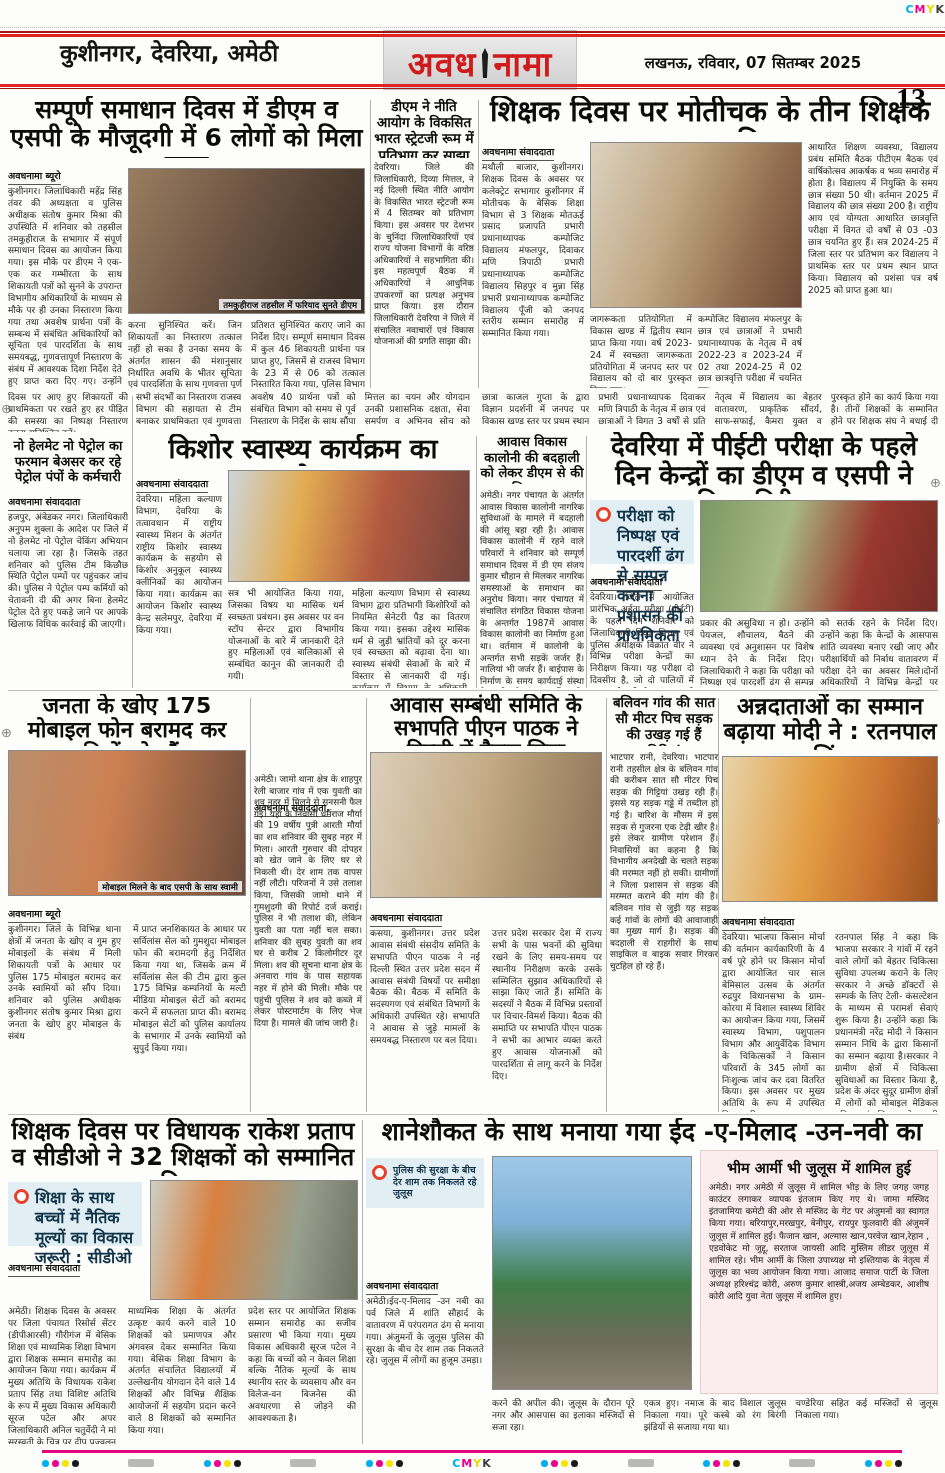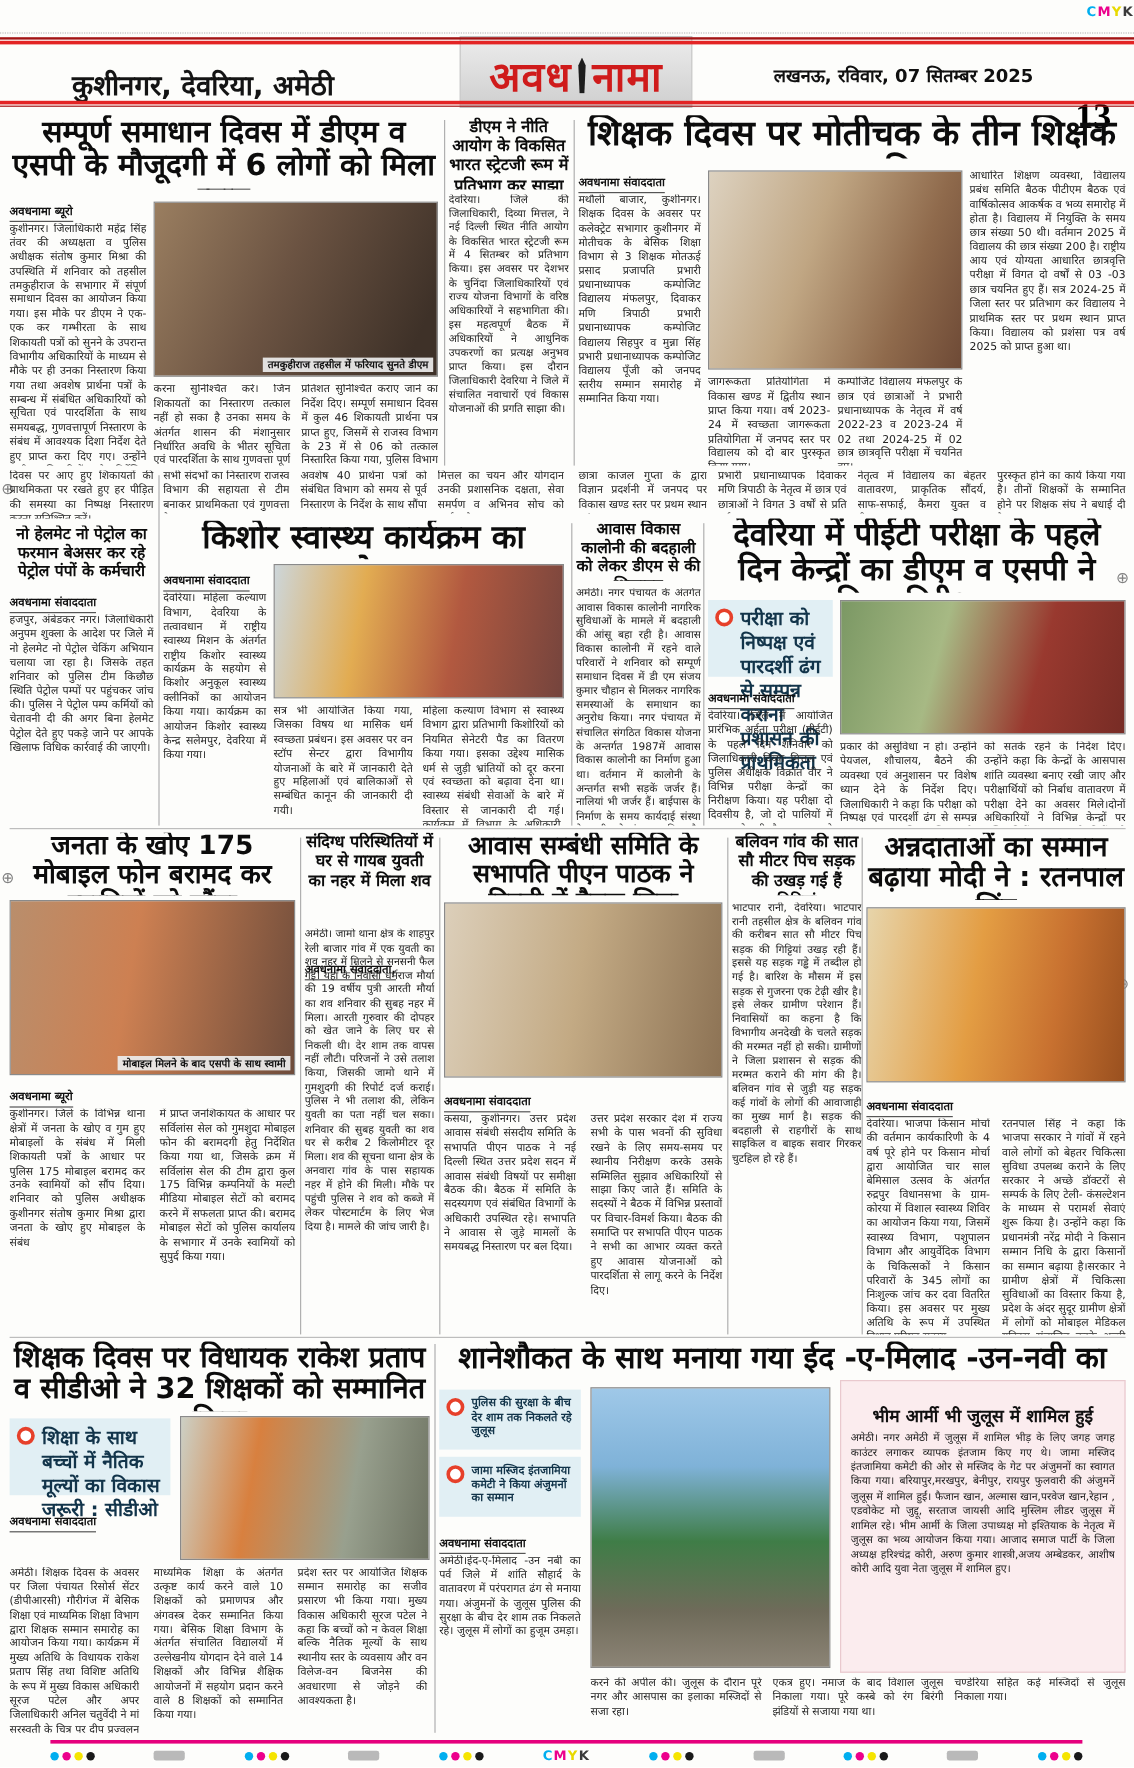--- a/index.html
+++ b/index.html
@@ -36,21 +36,21 @@
   .ph-samadhan{background:linear-gradient(115deg,#9a7e60,#6b5342 45%,#3e3128 90%);}
   .ph-teachers3{background:linear-gradient(110deg,#ddd2c0,#c0a683 40%,#8f6a4c 75%,#6e4a36);}
   .ph-kishor{background:linear-gradient(100deg,#cdd6da,#e2ac52 30%,#b25940 62%,#74443d);}
   .ph-pet{background:linear-gradient(105deg,#7b9864,#a7b984 35%,#99392f 68%,#772c25);}
   .ph-mobiles{background:linear-gradient(100deg,#b98e6c,#cd8052 42%,#6e4c3b);}
   .ph-awassamiti{background:linear-gradient(100deg,#dccfba,#c3aa84 48%,#8c7254);}
   .ph-annadata{background:linear-gradient(100deg,#e7d5ab,#e39d43 42%,#c87130 72%,#99501f);}
   .ph-teacher32{background:linear-gradient(100deg,#ccd0c5,#d8803f 30%,#98a08e 68%,#6d7261);}
   .ph-eid{background:linear-gradient(180deg,#9fc8e8 0%,#7fb2d8 28%,#3f7d47 55%,#6f6b5a 80%,#8c8476);}
   
-  .pinkbox{background:#fbecee;border:1px solid #e9c9ce;box-sizing:border-box;padding:18px 8px;}
+  .pinkbox{background:#fbecee;border:1px solid #e9c9ce;box-sizing:border-box;padding:6px 8px;}
   .pinkbox-title{font-weight:bold;font-size:14.5px;text-align:center;color:#101010;margin-bottom:4px;}
   .pinkbox-body{font-size:8.8px;line-height:1.38;text-align:justify;color:#222;overflow:hidden;}
   
   .regline{background:#e5007d;}
   .dots-row{display:flex;align-items:center;justify-content:space-between;}
   .dotgrp{display:flex;gap:3px;}
   .dot{width:7px;height:7px;border-radius:50%;}
   .dc{background:#00aeef;} .dm{background:#ec008c;} .dy{background:#f5e400;} .dk{background:#1a1a1a;}
   .graybar{width:26px;height:8px;background:#b9b9b9;border-radius:2px;}
   .cmyk-label{font-size:11px;font-weight:bold;letter-spacing:1px;text-align:right;}
@@ -60,21 +60,21 @@
 <body>
 
 <div class="page">
 
   <div class="abs cmyk-label" style="left:0;top:3px;width:945px;"><span class="cl-c">C</span><span class="cl-m">M</span><span class="cl-y">Y</span><span class="cl-k">K</span></div>
   <div class="abs dotted" style="left:0;top:27px;width:945px;height:0;"></div>
 
   <div class="abs logo-bg" style="left:383px;top:30px;width:192px;height:58px;"></div>
   <div class="abs redbar-a" style="left:0;top:31px;width:945px;height:1.5px;"></div>
   <div class="abs redbar-b" style="left:0;top:34px;width:945px;height:2.5px;"></div>
-  <div class="abs mast-edition" style="left:60px;top:54px;width:300px;">कुशीनगर, देवरिया, अमेठी</div>
+  <div class="abs mast-edition" style="left:60px;top:36px;width:300px;">कुशीनगर, देवरिया, अमेठी</div>
   <div class="abs logo-text" style="left:390px;top:40px;width:180px;">
     <span>अवध</span>
       <span class="logo-nib"></span>
       <span>नामा</span>
   </div>
   <div class="abs mast-date" style="left:628px;top:52px;width:250px;">लखनऊ, रविवार, 07 सितम्बर 2025</div>
   <div class="abs mast-page" style="left:896px;top:40px;width:44px;margin-top:41px;">13</div>
   <div class="abs redbar-b" style="left:0;top:84px;width:945px;height:2.5px;"></div>
   <div class="abs redbar-a" style="left:0;top:88px;width:945px;height:1px;"></div>
 
@@ -156,21 +156,20 @@
   <div class="abs headline" style="left:8px;top:694px;width:238px;height:52px;font-size:22px;">जनता के खोए 175 मोबाइल फोन बरामद कर स्वामियों को सौंपा</div>
   <div class="photo ph-mobiles" style="left:8px;top:750px;width:238px;height:146px;">
     <div class="caption">मोबाइल मिलने के बाद एसपी के साथ स्वामी</div>
   </div>
   <div class="abs" style="left:8px;top:902px;"><span class="byline">अवधनामा ब्यूरो</span></div>
   <div class="abs body-text" style="left:8px;top:924px;width:113px;height:188px;">कुशीनगर। जिले के विभिन्न थाना क्षेत्रों में जनता के खोए व गुम हुए मोबाइलों के संबंध में मिली शिकायती पत्रों के आधार पर पुलिस 175 मोबाइल बरामद कर उनके स्वामियों को सौंप दिया। शनिवार को पुलिस अधीक्षक कुशीनगर संतोष कुमार मिश्रा द्वारा जनता के खोए हुए मोबाइल के संबंध</div>
   <div class="abs body-text" style="left:133px;top:924px;width:113px;height:188px;">में प्राप्त जनशिकायत के आधार पर सर्विलांस सेल को गुमशुदा मोबाइल फोन की बरामदगी हेतु निर्देशित किया गया था, जिसके क्रम में सर्विलांस सेल की टीम द्वारा कुल 175 विभिन्न कम्पनियों के मल्टी मीडिया मोबाइल सेटों को बरामद करने में सफलता प्राप्त की। बरामद मोबाइल सेटों को पुलिस कार्यालय के सभागार में उनके स्वामियों को सुपुर्द किया गया।</div>
 
   <div class="vrule" style="left:250px;top:698px;height:414px;"></div>
 
-  <div class="abs small-head" style="left:254px;top:694px;width:108px;height:52px;">संदिग्ध परिस्थितियों में घर से गायब युवती का नहर में मिला शव</div>
   <div class="abs" style="left:254px;top:752px;margin-top:44px;"><span class="byline">अवधनामा संवाददाता,</span></div>
   <div class="abs body-text" style="left:254px;top:774px;width:108px;height:338px;font-size:8.8px;">अमेठी। जामो थाना क्षेत्र के शाहपुर रेली बाजार गांव में एक युवती का शव नहर में मिलने से सनसनी फैल गई। यहां के निवासी धर्मराज मौर्या की 19 वर्षीय पुत्री आरती मौर्या का शव शनिवार की सुबह नहर में मिला। आरती गुरुवार की दोपहर को खेत जाने के लिए घर से निकली थी। देर शाम तक वापस नहीं लौटी। परिजनों ने उसे तलाश किया, जिसकी जामो थाने में गुमशुदगी की रिपोर्ट दर्ज कराई। पुलिस ने भी तलाश की, लेकिन युवती का पता नहीं चल सका। शनिवार की सुबह युवती का शव घर से करीब 2 किलोमीटर दूर मिला। शव की सूचना थाना क्षेत्र के अनवारा गांव के पास सहायक नहर में होने की मिली। मौके पर पहुंची पुलिस ने शव को कब्जे में लेकर पोस्टमार्टम के लिए भेज दिया है। मामले की जांच जारी है।</div>
 
   <div class="vrule" style="left:366px;top:698px;height:414px;"></div>
 
   <div class="abs headline" style="left:370px;top:694px;width:232px;height:52px;font-size:21px;">आवास सम्बंधी समिति के सभापति पीएन पाठक ने दिल्ली में बैठक लिया</div>
   <div class="photo ph-awassamiti" style="left:370px;top:752px;width:232px;height:146px;"></div>
   <div class="abs" style="left:370px;top:906px;"><span class="byline">अवधनामा संवाददाता</span></div>
   <div class="abs body-text" style="left:370px;top:928px;width:110px;height:184px;">कसया, कुशीनगर। उत्तर प्रदेश आवास संबंधी संसदीय समिति के सभापति पीएन पाठक ने नई दिल्ली स्थित उत्तर प्रदेश सदन में आवास संबंधी विषयों पर समीक्षा बैठक की। बैठक में समिति के सदस्यगण एवं संबंधित विभागों के अधिकारी उपस्थित रहे। सभापति ने आवास से जुड़े मामलों के समयबद्ध निस्तारण पर बल दिया।</div>
   <div class="abs body-text" style="left:492px;top:928px;width:110px;height:184px;">उत्तर प्रदेश सरकार देश में राज्य सभी के पास भवनों की सुविधा रखने के लिए समय-समय पर स्थानीय निरीक्षण करके उसके सम्मिलित सुझाव अधिकारियों से साझा किए जाते हैं। समिति के सदस्यों ने बैठक में विभिन्न प्रस्तावों पर विचार-विमर्श किया। बैठक की समाप्ति पर सभापति पीएन पाठक ने सभी का आभार व्यक्त करते हुए आवास योजनाओं को पारदर्शिता से लागू करने के निर्देश दिए।</div>
@@ -200,24 +199,20 @@
   <div class="abs body-text" style="left:8px;top:1306px;width:108px;height:138px;">अमेठी। शिक्षक दिवस के अवसर पर जिला पंचायत रिसोर्स सेंटर (डीपीआरसी) गौरीगंज में बेसिक शिक्षा एवं माध्यमिक शिक्षा विभाग द्वारा शिक्षक सम्मान समारोह का आयोजन किया गया। कार्यक्रम में मुख्य अतिथि के विधायक राकेश प्रताप सिंह तथा विशिष्ट अतिथि के रूप में मुख्य विकास अधिकारी सूरज पटेल और अपर जिलाधिकारी अनिल चतुर्वेदी ने मां सरस्वती के चित्र पर दीप प्रज्वलन और माल्यार्पण कर समारोह का शुभारंभ किया।</div>
   <div class="abs body-text" style="left:128px;top:1306px;width:108px;height:138px;">माध्यमिक शिक्षा के अंतर्गत उत्कृष्ट कार्य करने वाले 10 शिक्षकों को प्रमाणपत्र और अंगवस्त्र देकर सम्मानित किया गया। बेसिक शिक्षा विभाग के अंतर्गत संचालित विद्यालयों में उल्लेखनीय योगदान देने वाले 14 शिक्षकों और विभिन्न शैक्षिक आयोजनों में सहयोग प्रदान करने वाले 8 शिक्षकों को सम्मानित किया गया।</div>
   <div class="abs body-text" style="left:248px;top:1306px;width:108px;height:138px;">प्रदेश स्तर पर आयोजित शिक्षक सम्मान समारोह का सजीव प्रसारण भी किया गया। मुख्य विकास अधिकारी सूरज पटेल ने कहा कि बच्चों को न केवल शिक्षा बल्कि नैतिक मूल्यों के साथ स्थानीय स्तर के व्यवसाय और वन विलेज-वन बिजनेस की अवधारणा से जोड़ने की आवश्यकता है।</div>
 
   <div class="vrule" style="left:362px;top:1120px;height:324px;"></div>
 
   <div class="abs headline" style="left:366px;top:1118px;width:572px;height:32px;font-size:25px;">शानेशौकत के साथ मनाया गया ईद -ए-मिलाद -उन-नवी का जश्न</div>
   <div class="abs bullet-box" style="left:366px;top:1158px;width:118px;height:50px;">
     <span class="ring"></span>
     <span class="bullet-text" style="font-size:9.3px;">पुलिस की सुरक्षा के बीच देर शाम तक निकलते रहे जुलूस</span>
-  </div>
-  <div class="abs bullet-box" style="left:366px;top:1214px;width:118px;height:50px;">
-    <span class="ring"></span>
-    <span class="bullet-text" style="font-size:9.3px;">जामा मस्जिद इंतजामिया कमेटी ने किया अंजुमनों का सम्मान</span>
   </div>
   <div class="abs" style="left:366px;top:1274px;"><span class="byline">अवधनामा संवाददाता</span></div>
   <div class="abs body-text" style="left:366px;top:1296px;width:118px;height:148px;">अमेठी।ईद-ए-मिलाद -उन नबी का पर्व जिले में शांति सौहार्द के वातावरण में परंपरागत ढंग से मनाया गया। अंजुमनों के जुलूस पुलिस की सुरक्षा के बीच देर शाम तक निकलते रहे। जुलूस में लोगों का हुजूम उमड़ा।</div>
   <div class="photo ph-eid" style="left:492px;top:1156px;width:200px;height:234px;"></div>
   <div class="abs pinkbox" style="left:700px;top:1150px;width:238px;height:244px;">
     <div class="pinkbox-title">भीम आर्मी भी जुलूस में शामिल हुई</div>
     <div class="pinkbox-body" style="height:204px;">अमेठी। नगर अमेठी में जुलूस में शामिल भीड़ के लिए जगह जगह काउंटर लगाकर व्यापक इंतजाम किए गए थे। जामा मस्जिद इंतजामिया कमेटी की ओर से मस्जिद के गेट पर अंजुमनों का स्वागत किया गया। बरियापुर,मरखपुर, बेनीपुर, रायपुर फुलवारी की अंजुमनें जुलूस में शामिल हुईं। फैजान खान, अल्मास खान,परवेज खान,रेहान , एडवोकेट मो जुद्दू, सरताज जायसी आदि मुस्लिम लीडर जुलूस में शामिल रहे। भीम आर्मी के जिला उपाध्यक्ष मो इश्तियाक के नेतृत्व में जुलूस का भव्य आयोजन किया गया। आजाद समाज पार्टी के जिला अध्यक्ष हरिश्चंद्र कोरी, अरुण कुमार शास्त्री,अजय अम्बेडकर, आशीष कोरी आदि युवा नेता जुलूस में शामिल हुए।</div>
   </div>
   <div class="abs flexcols" style="left:492px;top:1398px;width:446px;height:46px;">
     <div class="body-text" style="height:46px;">करने की अपील की। जुलूस के दौरान पूरे नगर और आसपास का इलाका मस्जिदों से सजा रहा।</div>

